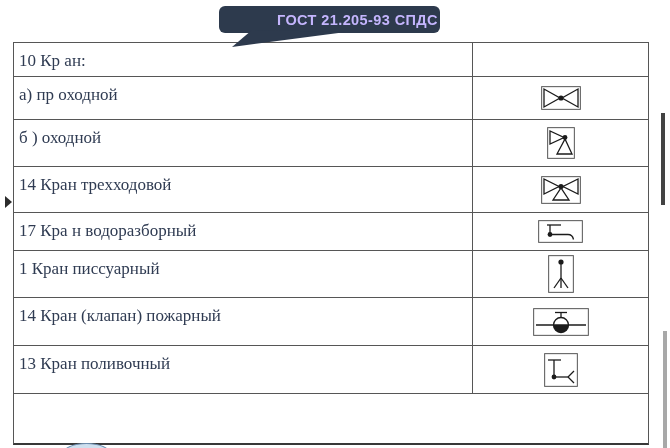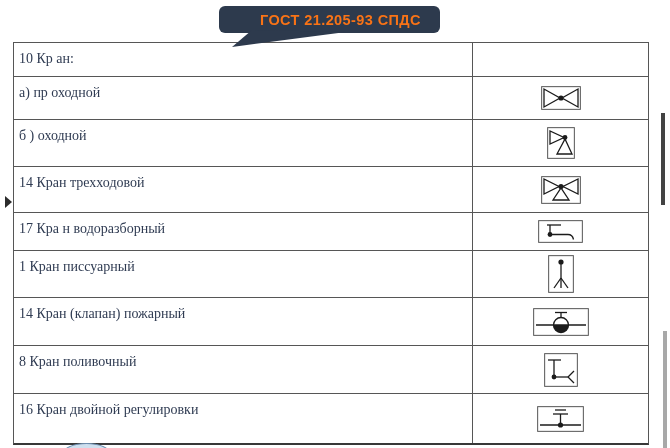--- a/index.html
+++ b/index.html
@@ -8,21 +8,21 @@
     overflow:hidden;font-family:"Liberation Serif", serif;
   }
   
   .bubble{
     position:absolute;left:219px;top:6px;width:221px;height:27px;
     background:var(--bubble-bg,#2d3a4d);border-radius:6px;
     display:flex;align-items:center;z-index:5;
   }
   .bubble span{
     font-family:"Liberation Sans", sans-serif;font-size:14.5px;font-weight:700;
-    color:#f97316;letter-spacing:.4px;padding-left:41px;white-space:nowrap;
+    color:#c4b5fd;letter-spacing:.4px;padding-left:58px;white-space:nowrap;
   }
   .bubble-tail{position:absolute;left:225px;top:28px;z-index:5;}
   
   .gtable{
     position:absolute;left:13px;top:42px;width:636px;height:403px;
     box-sizing:border-box;background:#fff;
     border:1px solid var(--line,#565656);border-bottom:2px solid #383838;
     display:flex;flex-direction:column;z-index:2;
   }
   .row{display:flex;border-bottom:1px solid var(--line,#565656);box-sizing:border-box;}
@@ -30,21 +30,21 @@
   .row:nth-child(2){height:43px}
   .row:nth-child(3){height:47px}
   .row:nth-child(4){height:46px}
   .row:nth-child(5){height:38px}
   .row:nth-child(6){height:47px}
   .row:nth-child(7){height:48px}
   .row:nth-child(8){height:48px}
   .row:nth-child(9){flex:1;border-bottom:none}
   .cell-label{
     width:459px;box-sizing:border-box;border-right:1px solid var(--line,#565656);
-    padding:8px 6px 0 5px;font-size:14px;color:var(--ink,#2f3b52);
+    padding:8px 6px 0 5px;font-size:17px;color:var(--ink,#2f3b52);
   }
   .cell-symbol{flex:1;display:flex;align-items:center;justify-content:center;}
   .cell-symbol svg{display:block;}
   
   .sb-dark{position:absolute;left:661px;top:113px;width:4px;height:92px;background:#434343;z-index:3;}
   .sb-light{position:absolute;left:663px;top:331px;width:4px;height:117px;background:#a8a8a8;z-index:3;}
   
   .edge-mark{position:absolute;left:4px;top:196px;z-index:4;}
   
   .oval{
@@ -136,43 +136,30 @@
             <rect x="0.65" y="0.65" width="54.7" height="26.7" stroke="#555555" stroke-width="1"></rect>
             <line x1="3" y1="17" x2="53" y2="17"></line>
             <circle cx="28" cy="17" r="7.5"></circle>
             <path d="M20.5,17 A7.5,7.5 0 0 0 35.5,17 Z" fill="#1b1b1b" stroke="none"></path>
             <line x1="28" y1="9.5" x2="28" y2="4.5"></line>
             <line x1="22" y1="4.5" x2="34" y2="4.5"></line>
           </svg>
         </div>
       </div>
       <div class="row">
-        <div class="cell-label">8 Кран поливочный</div>
+        <div class="cell-label">13 Кран поливочный</div>
         <div class="cell-symbol">
           <svg width="34" height="34" viewBox="0 0 34 34" fill="none" stroke="#1b1b1b" stroke-width="1.3">
             <rect x="0.65" y="0.65" width="32.7" height="32.7" stroke="#555555" stroke-width="1"></rect>
             <line x1="4" y1="7" x2="17" y2="7"></line>
             <line x1="10" y1="7" x2="10" y2="24"></line>
             <line x1="10" y1="24" x2="24" y2="24"></line>
             <line x1="24" y1="24" x2="30" y2="18"></line>
             <line x1="24" y1="24" x2="30" y2="30"></line>
             <circle cx="10" cy="24" r="2.4" fill="#1b1b1b" stroke="none"></circle>
-          </svg>
-        </div>
-      </div>
-      <div class="row">
-        <div class="cell-label">16 Кран двойной регулировки</div>
-        <div class="cell-symbol">
-          <svg width="47" height="26" viewBox="0 0 47 26" fill="none" stroke="#1b1b1b" stroke-width="1.3">
-            <rect x="0.65" y="0.65" width="45.7" height="24.7" stroke="#555555" stroke-width="1"></rect>
-            <line x1="3" y1="19" x2="44" y2="19"></line>
-            <line x1="23.5" y1="19" x2="23.5" y2="8"></line>
-            <line x1="16" y1="8" x2="31" y2="8"></line>
-            <line x1="18" y1="4" x2="29" y2="4"></line>
-            <circle cx="23.5" cy="19" r="2.6" fill="#1b1b1b" stroke="none"></circle>
           </svg>
         </div>
       </div>
     </div>
 
   <svg class="edge-mark" width="10" height="13" viewBox="0 0 10 13">
     <polygon points="1,0 8,6 1,12" fill="#2c2c2c"></polygon>
   </svg>
 
   <div class="sb-dark"></div>

